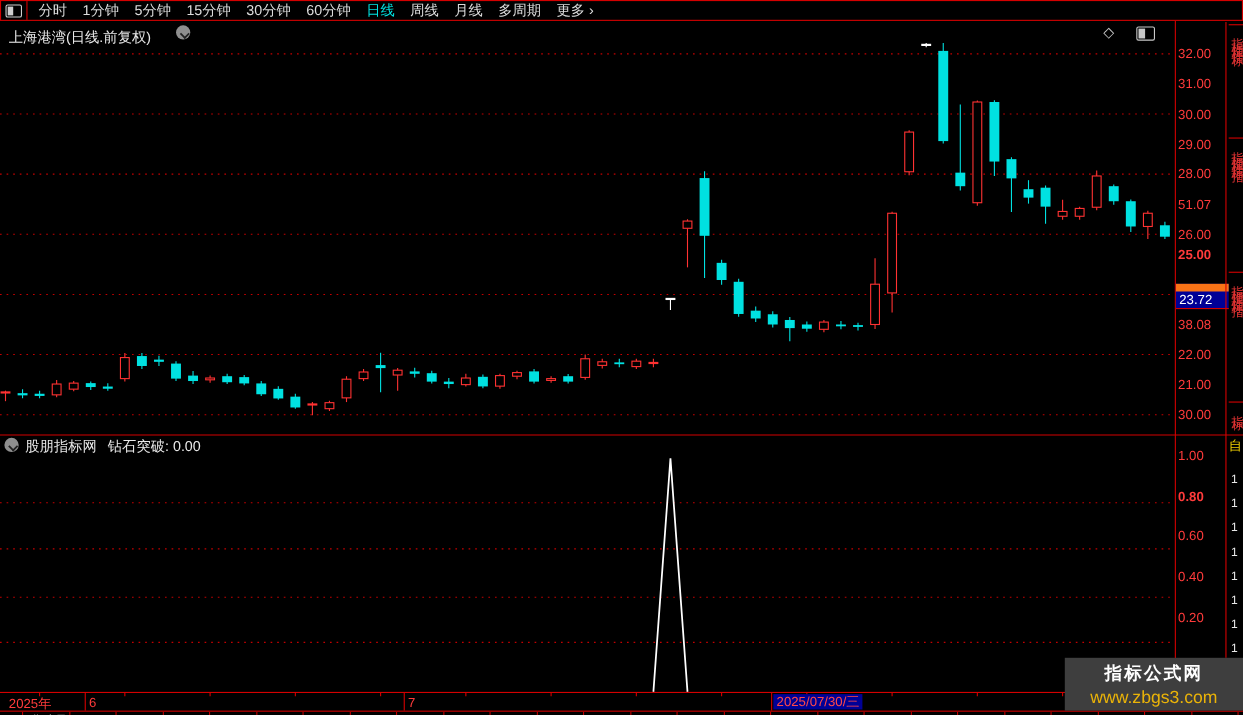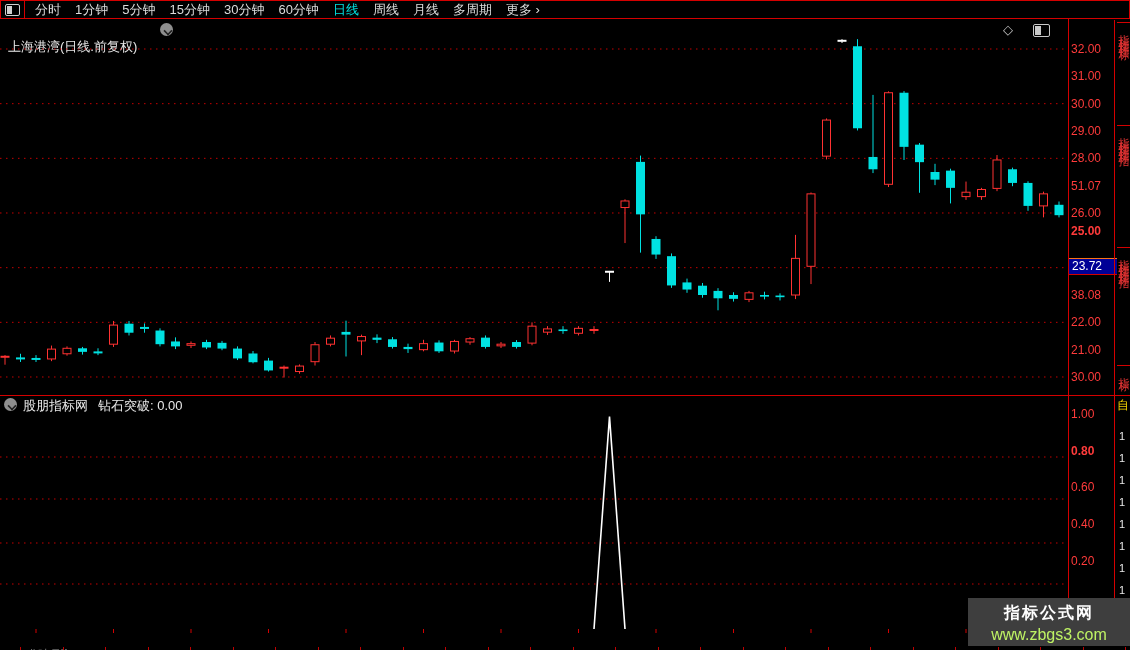--- a/index.html
+++ b/index.html
@@ -13,33 +13,33 @@
   .win-icon{width:13px;height:10px;border:1px solid #cfcfcf;border-radius:2px;position:relative;}
   .win-icon::after{content:"";position:absolute;left:1px;top:1px;width:5px;height:8px;background:#cfcfcf;}
   .tb-left{display:flex;align-items:center;padding-left:3px;}
   .tb-left .tbi{padding:0 7px;cursor:default;white-space:nowrap;}
   .tb-left .tbi.active{color:#00e1e1;}
   .tb-right{margin-left:auto;display:flex;align-items:stretch;}
   .tb-right .tbi{border-left:1px solid #d40000;padding:0 8px;display:flex;align-items:center;white-space:nowrap;}
 
   
   .titlebar{position:absolute;left:0;top:19px;width:1130px;height:21px;color:#e8e8e8;font-size:13px;}
-  .titlebar .ttl{position:absolute;left:8px;top:19px;white-space:nowrap;}
+  .titlebar .ttl{position:absolute;left:8px;top:6px;white-space:nowrap;}
   .chev-circle{position:absolute;width:13px;height:13px;border-radius:50%;background:#8f8f8f;}
   .chev-circle::after{content:"";position:absolute;left:3.5px;top:4px;width:6px;height:6px;
     border-left:2px solid #222;border-bottom:2px solid #222;transform:rotate(-45deg) scale(.8);}
   .titlebar .chev-circle{left:160px;top:4px;}
   .diamond-ic{position:absolute;left:1003px;top:3px;color:#c8c8c8;font-size:13px;}
   .winsplit-ic{position:absolute;left:1033px;top:5px;width:15px;height:11px;border:1px solid #c8c8c8;border-radius:2px;}
   .winsplit-ic::after{content:"";position:absolute;left:1px;top:1px;width:6px;height:9px;background:#c8c8c8;}
 
   
   .ylab{position:absolute;left:1071px;width:42px;color:#ff3b3b;font-size:12px;line-height:12px;white-space:nowrap;}
   .price-tag{position:absolute;left:1069px;top:258px;width:45px;height:15px;background:#000096;color:#fff;
-    font-size:12px;line-height:15px;padding-left:3px;border-top:1px solid #f97316;border-bottom:1px solid #d40000;}
+    font-size:12px;line-height:15px;padding-left:3px;border-top:7px solid #f97316;border-bottom:1px solid #d40000;}
 
   
   .ind-header{position:absolute;left:0;top:397px;height:16px;color:#e8e8e8;font-size:13px;white-space:nowrap;}
   .ind-header .chev-circle{left:4px;top:1px;}
   .ind-src{position:absolute;left:23px;top:0;}
   .ind-val{position:absolute;left:98px;top:0;}
 
   
   .axisbar{position:absolute;left:0;top:629px;width:1130px;height:16px;box-sizing:content-box;
     border-top:1px solid #d40000;border-bottom:1px solid #d40000;color:#ff3b3b;font-size:12px;}
@@ -55,21 +55,21 @@
   .strip{position:absolute;left:1114px;top:20px;width:16px;height:578px;overflow:hidden;border-left:1px solid #d40000;}
   .strip .sec{position:absolute;left:2px;width:14px;overflow:hidden;writing-mode:vertical-rl;
     color:#e23333;font-size:11px;line-height:14px;letter-spacing:3px;border-top:1px solid #d40000;padding-top:3px;}
   .strip .hl{position:absolute;left:2px;color:#f0d000;font-size:12px;}
   .strip .dg{position:absolute;left:4px;color:#e8e8e8;font-size:11px;}
 
   
   .watermark{position:absolute;left:968px;top:598px;width:162px;height:48px;background:#3e3e3e;z-index:30;
     display:flex;flex-direction:column;align-items:center;justify-content:center;}
   .watermark .l1{color:#fff;font-size:16px;font-weight:bold;letter-spacing:2px;line-height:24px;}
-  .watermark .l2{color:#bef264;font-size:16px;line-height:19px;}
+  .watermark .l2{color:#eab308;font-size:16px;line-height:19px;}
 
   svg.chart{position:absolute;left:0;top:0;}
 </style>
 </head>
 <body>
 
 <div class="screen">
 
   <div class="toolbar">
     <div class="tb-iconcell">
@@ -298,20 +298,29 @@
     <span class="ind-val">钻石突破: 0.00</span>
   </div>
   <div id="sub-ylabels">
       <div class="ylab" style="top: 408px;">1.00</div>
       <div class="ylab" style="top: 445px; font-weight: bold;">0.80</div>
       <div class="ylab" style="top: 481px;">0.60</div>
       <div class="ylab" style="top: 518px;">0.40</div>
       <div class="ylab" style="top: 555px;">0.20</div>
     </div>
 
+  <div class="axisbar">
+    <span class="lab" style="left:8px">2025年</span>
+    <span class="vdiv" id="vdiv0" style="left: 77px;"></span>
+    <span class="lab" style="left:81px">6</span>
+    <span class="vdiv" id="vdiv1" style="left: 367px;"></span>
+    <span class="lab" style="left:371px">7</span>
+    <span class="vdiv" id="vdiv2" style="left: 701px;"></span>
+    <span class="date-tag">2025/07/30/三</span>
+  </div>
   <div class="stub-row" id="stub-row">
       <span class="sd" style="left: 20px;"></span>
       <span class="sd" style="left: 62.5px;"></span>
       <span class="sd" style="left: 105px;"></span>
       <span class="sd" style="left: 147.5px;"></span>
       <span class="sd" style="left: 190px;"></span>
       <span class="sd" style="left: 232.5px;"></span>
       <span class="sd" style="left: 275px;"></span>
       <span class="sd" style="left: 317.5px;"></span>
       <span class="sd" style="left: 360px;"></span>

